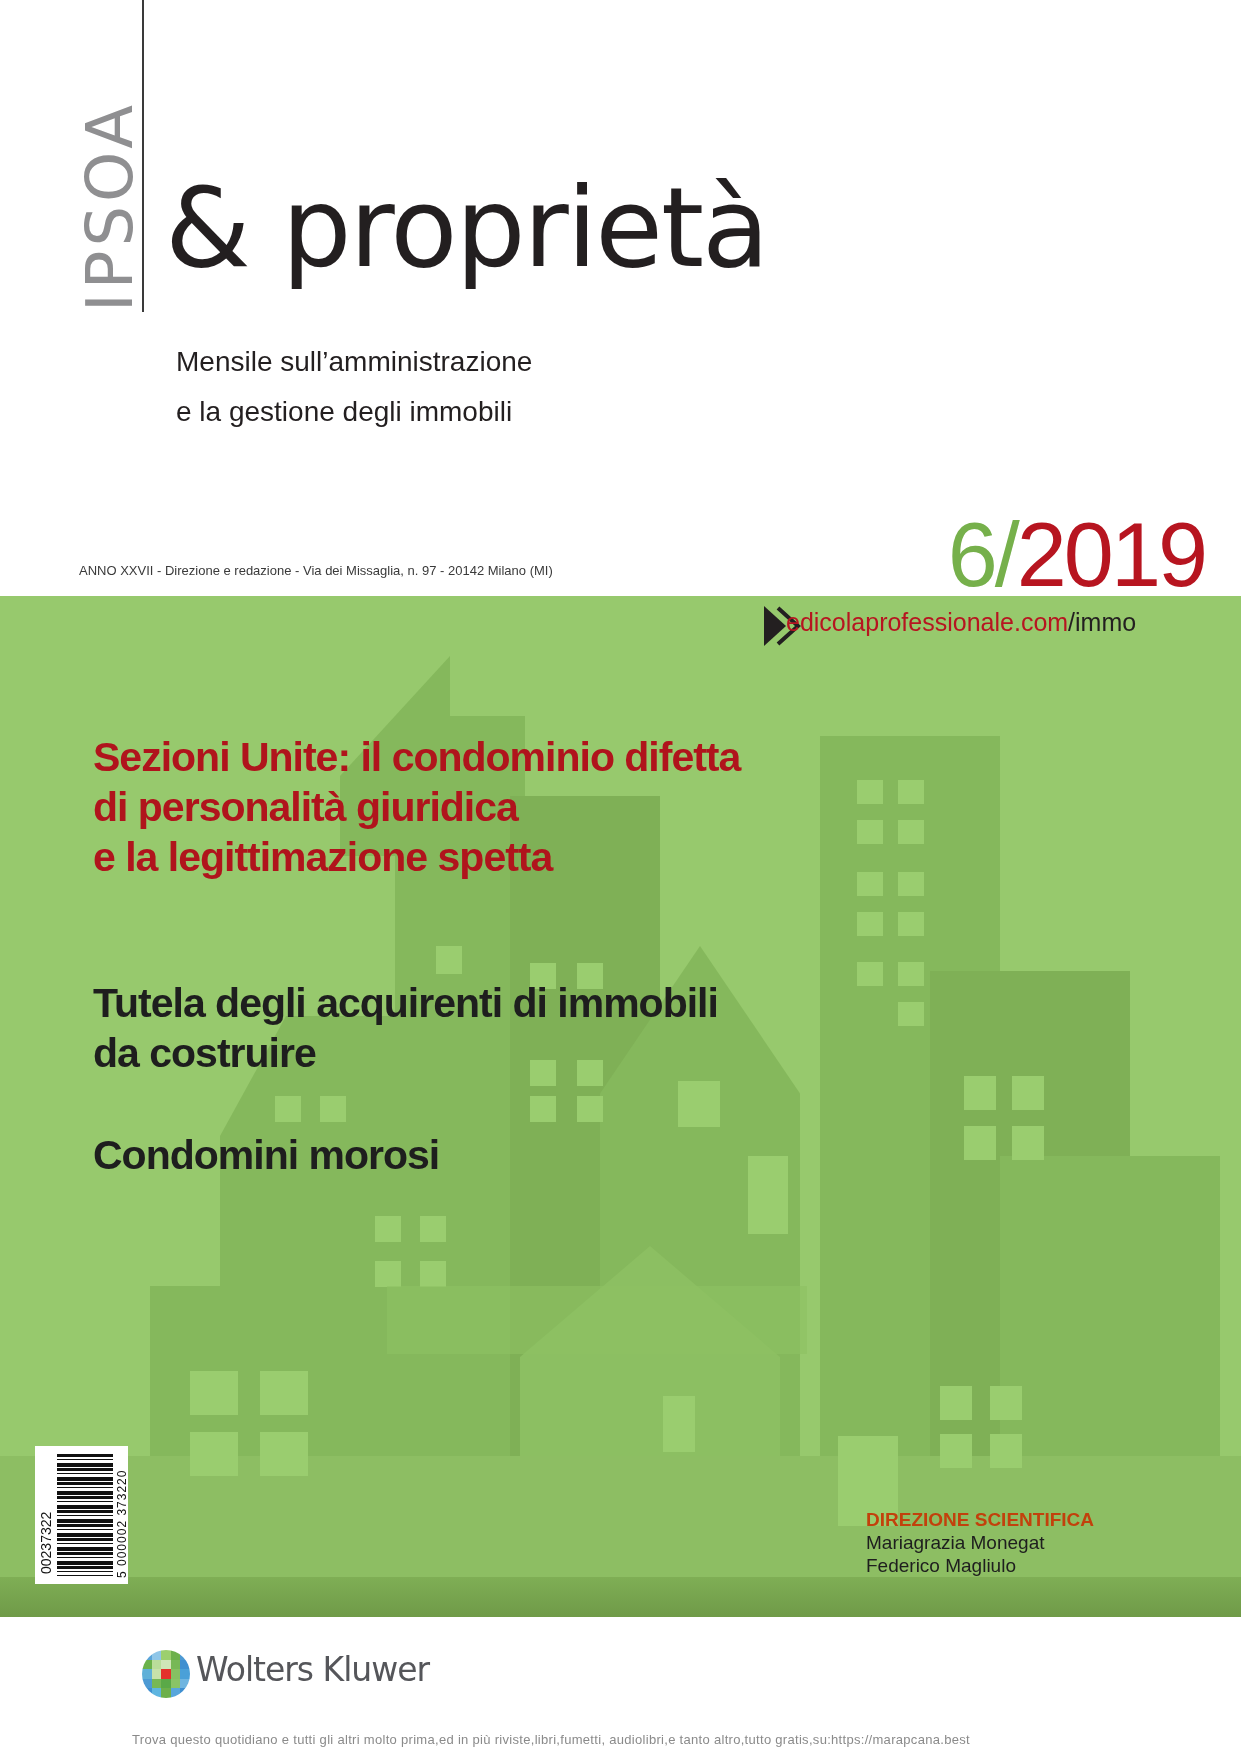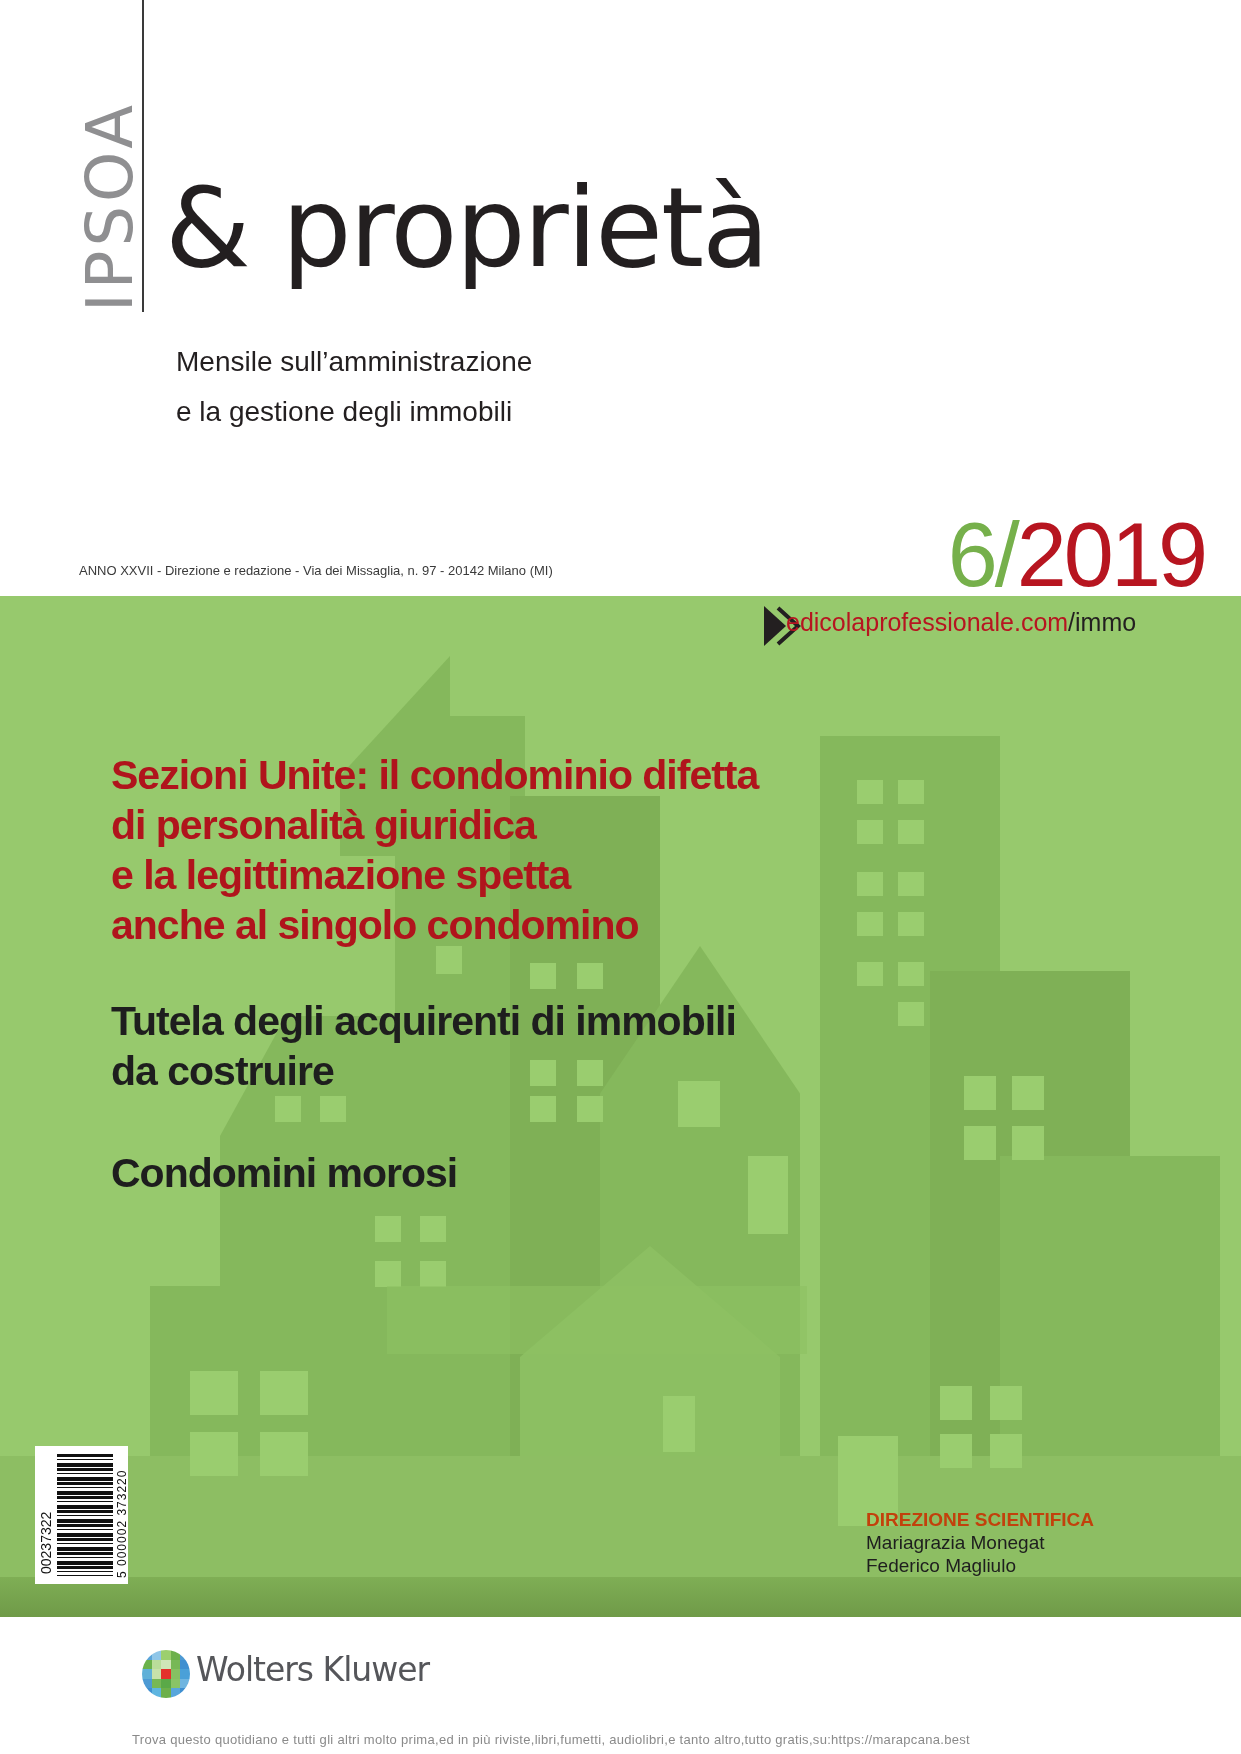--- a/index.html
+++ b/index.html
@@ -19,21 +19,21 @@
   .green { position:absolute; left:0; top:596px; width:1241px; height:1021px; background:#97c96d; overflow:hidden; }
   .green::after { content:""; position:absolute; left:0; right:0; bottom:0; height:40px; background:linear-gradient(#7fae55,#6f9a48); }
   .bldg { position:absolute; background:#85b85c; }
   .bldg.dark { background:#7fb056; }
   .win { position:absolute; background:#9acd6f; }
 
   .url { position:absolute; left:762px; top:604px; font-size:25px; color:#b71520; white-space:nowrap; }
   .url .path { color:#231f20; }
   .play-icon { position:absolute; left:762px; top:604px; width:44px; height:44px; }
 
-  .headline { position:absolute; left:93px; font-family:"Liberation Sans", sans-serif; font-weight:bold; font-size:41px; line-height:50px; letter-spacing:-1px; margin:18px; }
+  .headline { position:absolute; left:93px; font-family:"Liberation Sans", sans-serif; font-weight:bold; font-size:41px; line-height:50px; letter-spacing:-1px; margin:0; }
   .h-red { top:732px; color:#b0141c; }
   .h-black { top:978px; color:#1e1e1e; }
   .h-itin { top:1130px; color:#1e1e1e; }
   .h-itin .it { font-style:italic; display:block; }
 
   .barcode { position:absolute; left:35px; top:1446px; width:93px; height:138px; background:#fff; }
   .barcode .bars { position:absolute; left:22px; top:8px; width:56px; height:122px; background:repeating-linear-gradient(180deg,#111 0 3px,#fff 3px 5px,#111 5px 6px,#fff 6px 9px,#111 9px 13px,#fff 13px 14px); }
   .barcode .lcode { position:absolute; left:3px; top:128px; transform-origin:0 0; transform:rotate(-90deg); font-size:14px; color:#111; white-space:nowrap; }
   .barcode .rcode { position:absolute; left:80px; top:132px; transform-origin:0 0; transform:rotate(-90deg); font-size:12px; color:#111; white-space:nowrap; letter-spacing:1px; }
 
@@ -128,21 +128,20 @@
   <polyline points="16,4 36,22 16,40" fill="none" stroke="#231f20" stroke-width="4"></polyline>
 </svg>
 <div class="url" style="left:786px;top:608px;">
   <span>edicolaprofessionale.com</span><span class="path">/immo</span>
 </div>
 
 <h2 class="headline h-red">
   <span>Sezioni Unite: il condominio difetta</span><br>
   <span>di personalità giuridica</span><br>
   <span>e la legittimazione spetta</span><br>
-  <span>anche al singolo condomino</span>
 </h2>
 <h2 class="headline h-black">
   <span>Tutela degli acquirenti di immobili</span><br>
   <span>da costruire</span>
 </h2>
 <h2 class="headline h-itin">
   <span>Condomini morosi</span>
 </h2>
 
 <div class="barcode">

